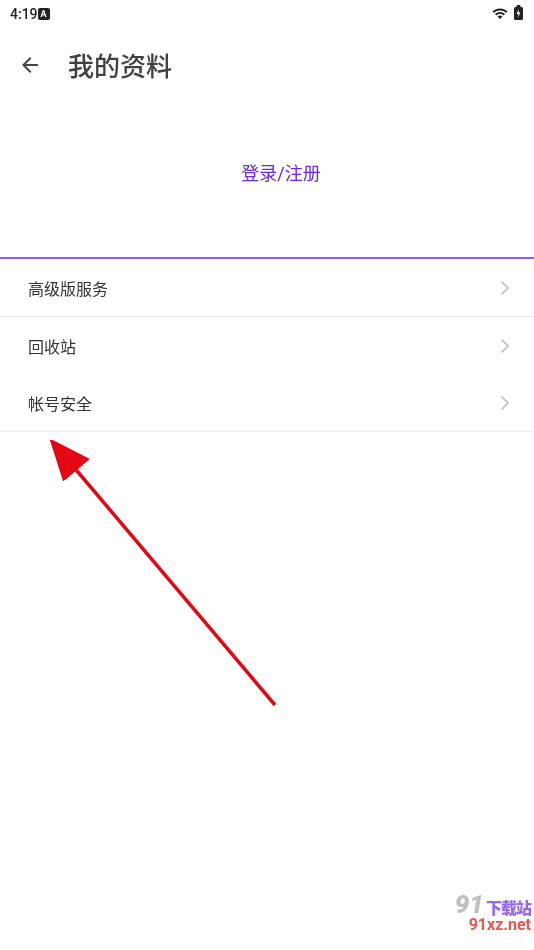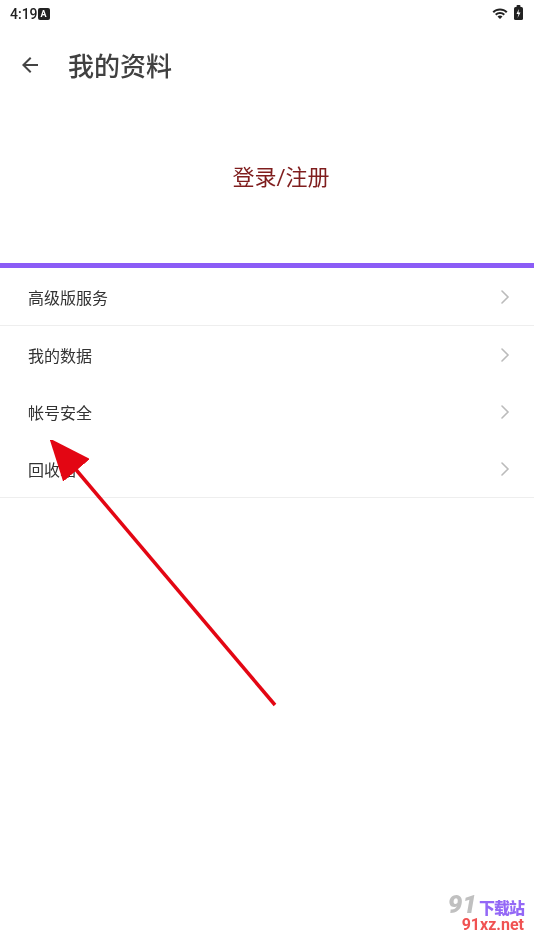--- a/index.html
+++ b/index.html
@@ -65,27 +65,27 @@
     .header-title {
       font-size: 26px;
       font-weight: 500;
       color: #404040;
     }
     .login-section {
       padding: 58px 0 72px 0;
       text-align: center;
     }
     .login-text {
-      font-size: 22px;
-      color: #7f1d1d;
+      font-size: 18px;
+      color: #6d28d9;
       cursor: pointer;
       margin-left: 28px;
     }
     .menu-group-top {
-      border-top: 5px solid #8b5cf6;
+      border-top: 2px solid #8b5cf6;
       border-bottom: 1px solid #eee;
     }
     .menu-group-bottom {
       border-bottom: 1px solid #eee;
     }
     .menu-item {
       display: flex;
       align-items: center;
       justify-content: space-between;
       padding: 0 20px 0 28px;
@@ -106,21 +106,21 @@
       color: #bbb;
     }
     .arrow-annotation {
       position: absolute;
       left: 50px;
       top: 440px;
       pointer-events: none;
     }
     .watermark {
       position: absolute;
-      right: 10px;
+      right: 3px;
       bottom: 3px;
       width: 100px;
       height: 56px;
       pointer-events: none;
       opacity: 0.92;
     }
     .watermark .wm-top {
       display: flex;
       align-items: flex-end;
       justify-content: flex-end;
@@ -192,37 +192,29 @@
     <span class="chevron">
       <svg width="10" height="14" viewBox="0 0 10 14">
           <path d="M2 1 L8 7 L2 13" stroke="#bbb" stroke-width="1.6" fill="none" stroke-linecap="round"></path>
         </svg>
     </span>
   </div>
 </div>
 
 <div class="menu-group-bottom">
   <div class="menu-item">
-    <span class="menu-item-label">我的数据</span>
+    <span class="menu-item-label">回收站</span>
     <span class="chevron">
       <svg width="10" height="14" viewBox="0 0 10 14">
           <path d="M2 1 L8 7 L2 13" stroke="#bbb" stroke-width="1.6" fill="none" stroke-linecap="round"></path>
         </svg>
     </span>
   </div>
   <div class="menu-item">
     <span class="menu-item-label">帐号安全</span>
-    <span class="chevron">
-      <svg width="10" height="14" viewBox="0 0 10 14">
-          <path d="M2 1 L8 7 L2 13" stroke="#bbb" stroke-width="1.6" fill="none" stroke-linecap="round"></path>
-        </svg>
-    </span>
-  </div>
-  <div class="menu-item">
-    <span class="menu-item-label">回收站</span>
     <span class="chevron">
       <svg width="10" height="14" viewBox="0 0 10 14">
           <path d="M2 1 L8 7 L2 13" stroke="#bbb" stroke-width="1.6" fill="none" stroke-linecap="round"></path>
         </svg>
     </span>
   </div>
 </div>
 
 <div class="arrow-annotation">
   <svg width="260" height="290" viewBox="0 0 260 290">

